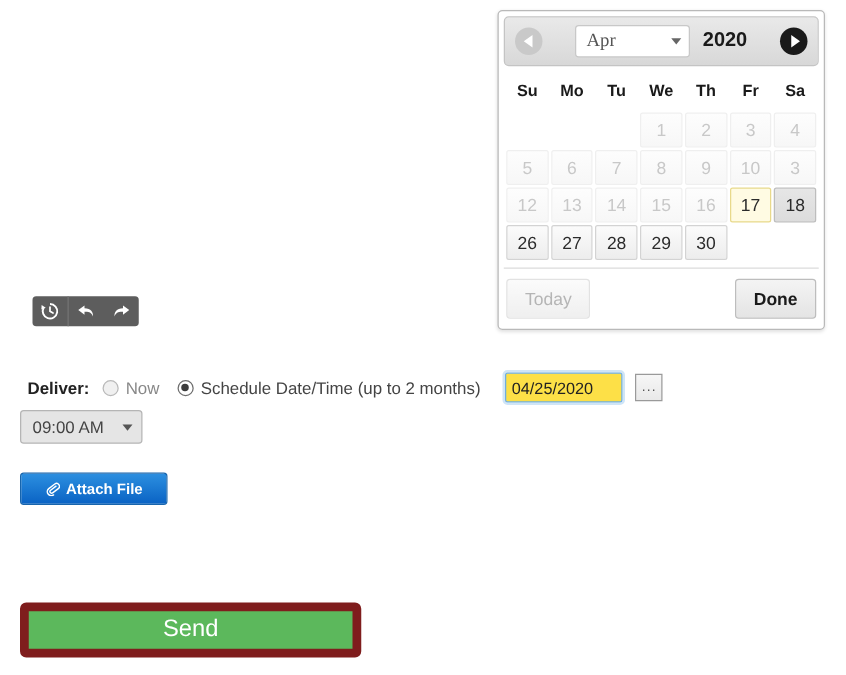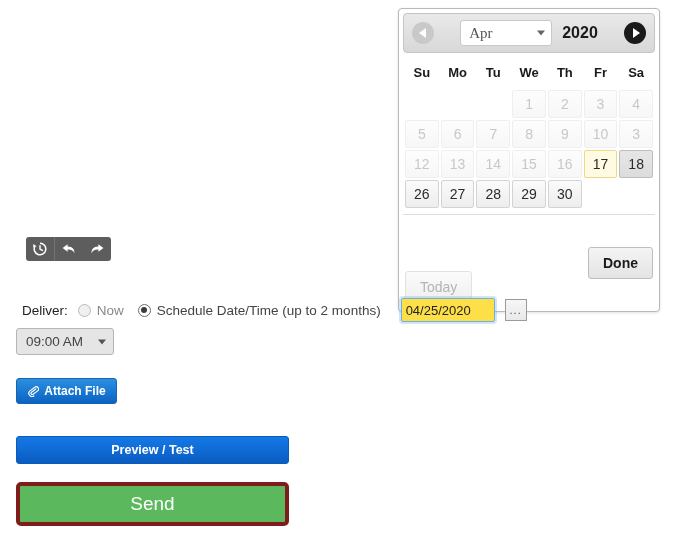--- a/index.html
+++ b/index.html
@@ -125,21 +125,21 @@
   }
   .dp-btn {
     font-family: "Liberation Sans", sans-serif;
     font-size: 14px;
     padding: 7px 14px;
     border: 1px solid #cfcfcf;
     border-radius: 3px;
     background: linear-gradient(to bottom, #fbfbfb 0%, #efefef 100%);
     cursor: pointer;
   }
-  .dp-btn.today-btn { color: #b5b5b5; border-color: #e2e2e2; margin-top: 48px; }
+  .dp-btn.today-btn { color: #b5b5b5; border-color: #e2e2e2; }
   .dp-btn.done-btn { color: #1a1a1a; font-weight: bold; border-color: #bdbdbd;
     background: linear-gradient(to bottom, #f4f4f4 0%, #e4e4e4 100%); }
 
   
   .toolbar {
     position: absolute;
     left: 26px; top: 237px;
     height: 24px;
     background: #5d5d5d;
     border-radius: 3px;
@@ -151,21 +151,21 @@
     cursor: pointer;
   }
   .tb-sep { width: 1px; height: 24px; background: #747474; }
 
   
   .deliver-row {
     position: absolute; left: 22px; top: 298px;
     display: flex; align-items: center; gap: 0;
     white-space: nowrap;
   }
-  .deliver-label { font-weight: normal; color: #222; font-size: 13.5px; margin-right: 10px; }
+  .deliver-label { font-weight: bold; color: #222; font-size: 13.5px; margin-right: 10px; }
   .radio {
     width: 13px; height: 13px; border-radius: 50%;
     border: 1px solid #b9b9b9;
     background: #f0f0f0;
     display: inline-block; position: relative;
     vertical-align: middle; cursor: pointer;
     box-sizing: border-box;
   }
   .radio.checked { background: #ffffff; border-color: #6e6e6e; }
   .radio.checked::after {
@@ -219,42 +219,42 @@
     width: 0; height: 0;
     border-left: 4px solid transparent;
     border-right: 4px solid transparent;
     border-top: 5px solid #555;
     pointer-events: none;
   }
 
   
   .attach-btn {
     position: absolute; left: 16px; top: 378px;
-    width: 101px; height: 26px;
+    width: 118px; height: 26px;
     border: 1px solid #1765ad;
     border-radius: 3px;
     background: linear-gradient(to bottom, #2c8fe0 0%, #0a63c4 100%);
     color: #ffffff; font-size: 12px; font-weight: bold;
     display: flex; align-items: center; justify-content: center; gap: 5px;
     cursor: pointer; box-sizing: border-box;
   }
   .preview-btn {
     position: absolute; left: 16px; top: 436px;
     width: 273px; height: 28px;
     border: 1px solid #0a5cb8;
     border-radius: 3px;
     background: linear-gradient(to bottom, #1579e6 0%, #0a5cc2 100%);
     color: #ffffff; font-size: 12.5px; font-weight: bold;
     display: flex; align-items: center; justify-content: center;
     cursor: pointer; box-sizing: border-box;
   }
   .send-btn {
     position: absolute; left: 16px; top: 482px;
     width: 273px; height: 44px;
-    border: 4px solid #7f1d1d;
+    border: 7px solid #7f1d1d;
     border-radius: 5px;
     background: #5cb85c;
     color: #ffffff; font-size: 19px;
     display: flex; align-items: center; justify-content: center;
     cursor: pointer; box-sizing: border-box;
   }
 </style>
 </head>
 <body>
 
@@ -433,21 +433,18 @@
     <span class="time-caret"></span>
   </div>
 
   <div class="attach-btn">
     <svg width="12" height="12" viewBox="0 0 16 16">
       <path d="M11.5 5.2 L6.0 10.7 a1.9 1.9 0 0 0 2.7 2.7 l5.8-5.8 a3.3 3.3 0 0 0-4.7-4.7 L3.6 9.1 a4.6 4.6 0 0 0 6.5 6.5" fill="none" stroke="#ffffff" stroke-width="1.7" stroke-linecap="round" transform="rotate(8 8 8) scale(0.92) translate(0.8 0)"></path>
     </svg>
     <span>Attach File</span>
   </div>
 
-  <div class="preview-btn">
-    <span>Preview / Test</span>
-  </div>
 
   <div class="send-btn">
     <span>Send</span>
   </div>
 
 </div>
 
 </body></html>

